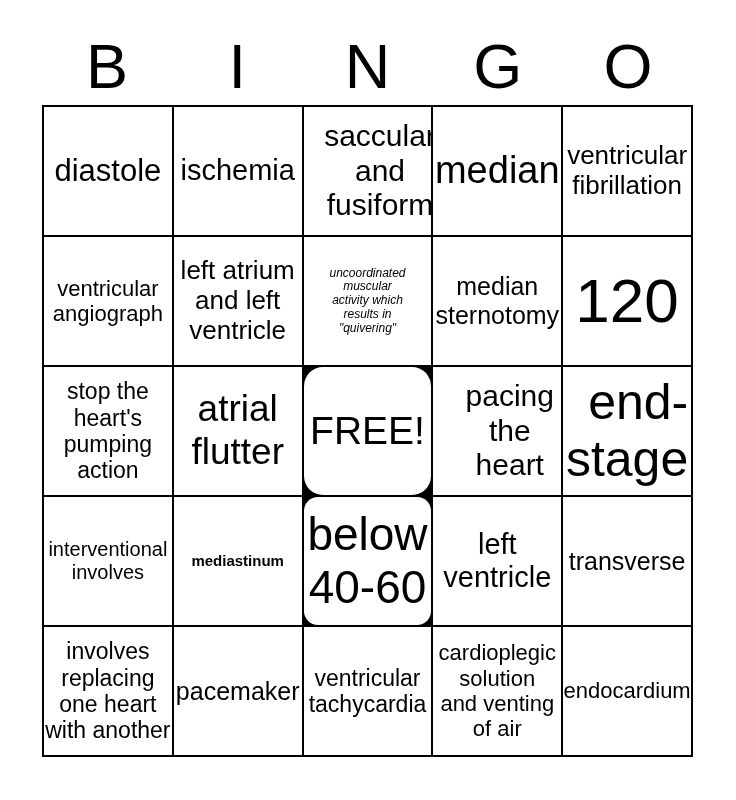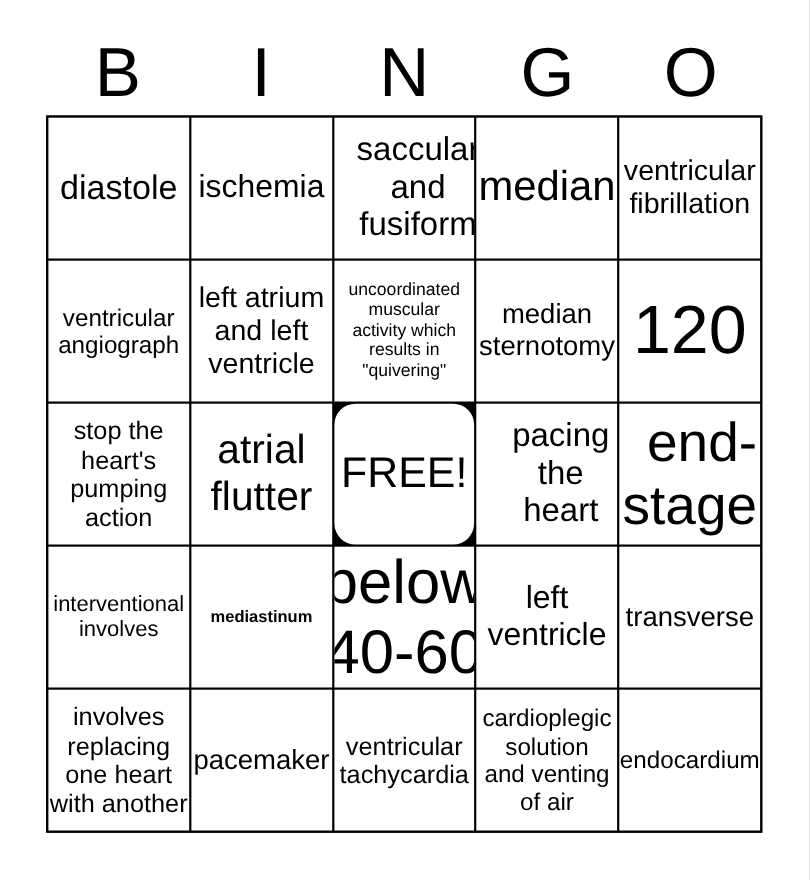--- a/index.html
+++ b/index.html
@@ -53,34 +53,34 @@
     display: flex;
     align-items: center;
     justify-content: center;
     text-align: center;
     white-space: pre-line;
     line-height: 1.15;
     padding: 1px;
     overflow: hidden;
     cursor: pointer;
   }
-  .fs18 { font-size: 16px; }
+  .fs18 { font-size: 12px; font-style: italic; }
   .fs20 { font-size: 20px; }
   .fs21 { font-size: 15px; font-weight: bold; }
   .fs22 { font-size: 22px; }
   .fs23 { font-size: 23px; }
   .fs25 { font-size: 25px; }
   .fs26 { font-size: 26px; }
   .fs29 { font-size: 29px; }
   .fs30 { font-size: 30px; padding-left: 26px; }
   .fs31 { font-size: 31px; }
   .fs38 { font-size: 38px; }
   .fs39 { font-size: 39px; border-radius: 19px; }
   .fs44 { font-size: 37px; }
-  .fs46 { font-size: 56px; }
+  .fs46 { font-size: 46px; border-radius: 14px; }
   .fs50 { font-size: 50px; text-align: right; }
   .fs62 { font-size: 62px; }
 </style>
 </head>
 <body>
 
 <div class="page">
 
   <div class="title-row">
     <div class="title-letter">B</div>

